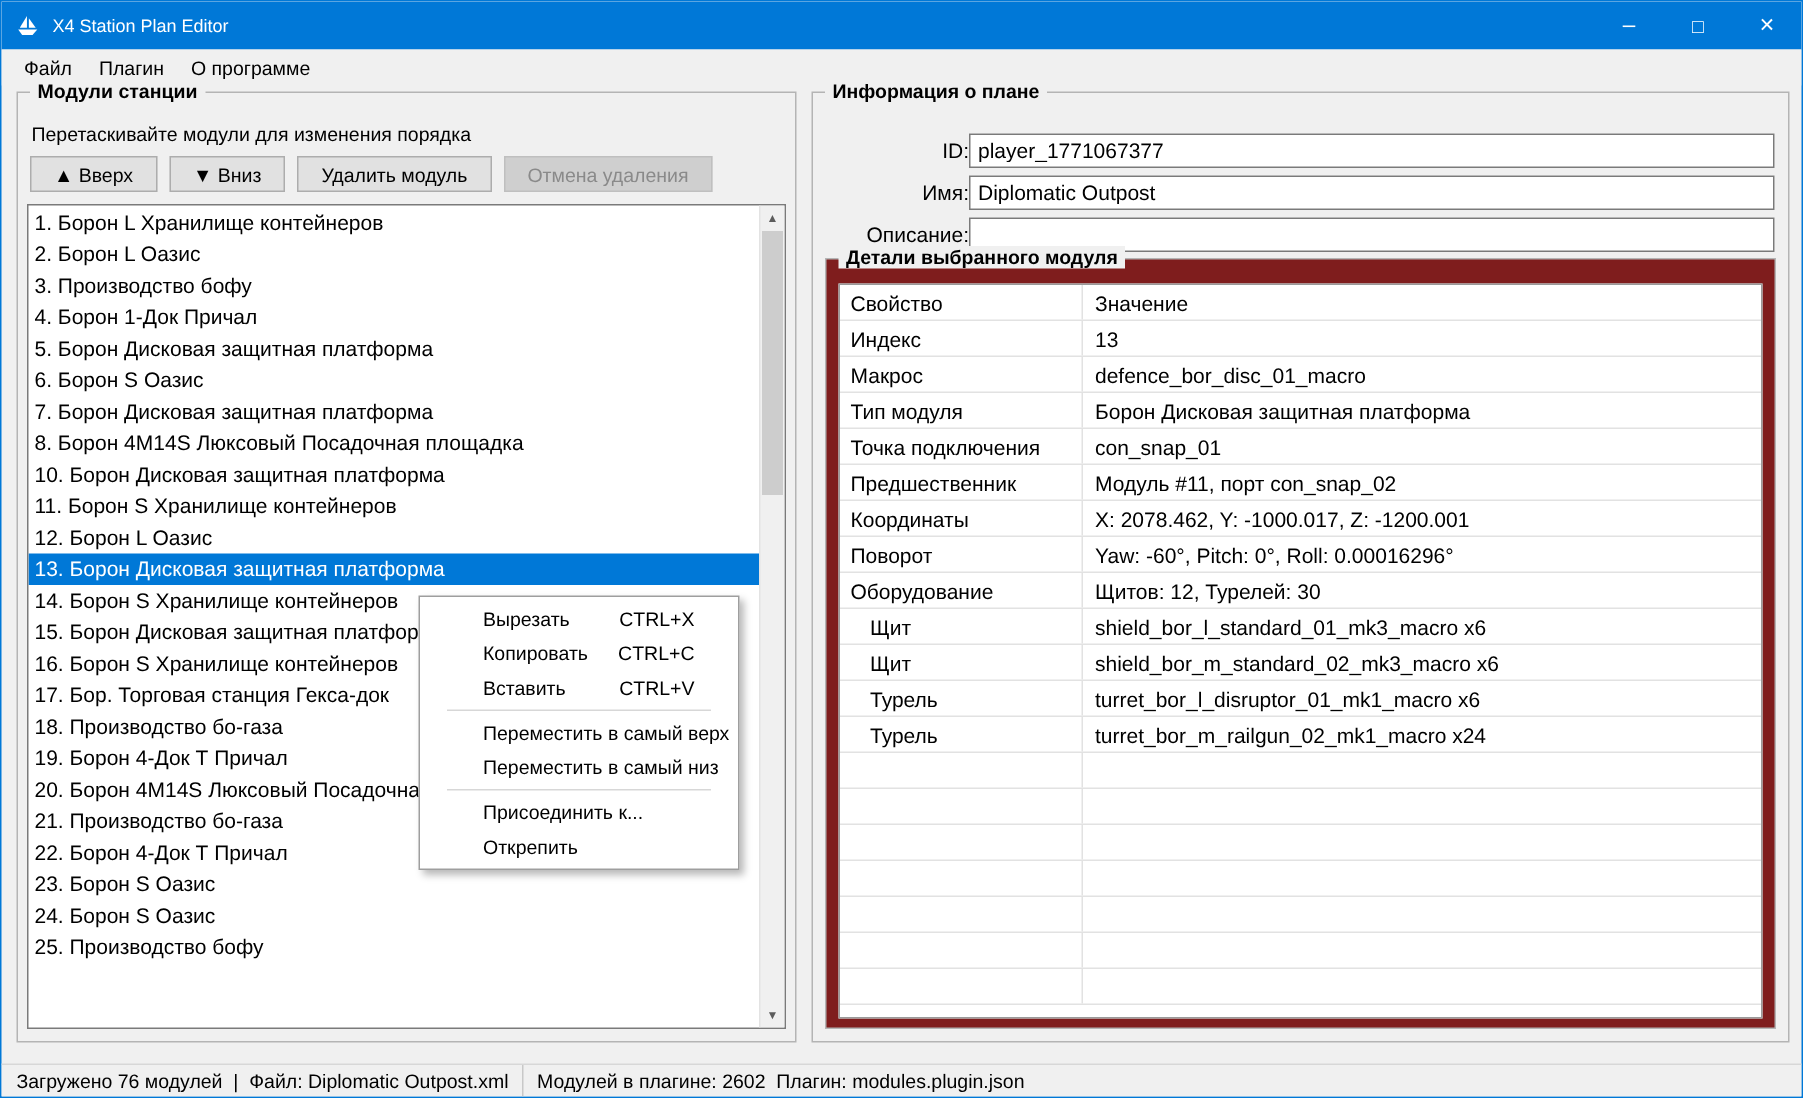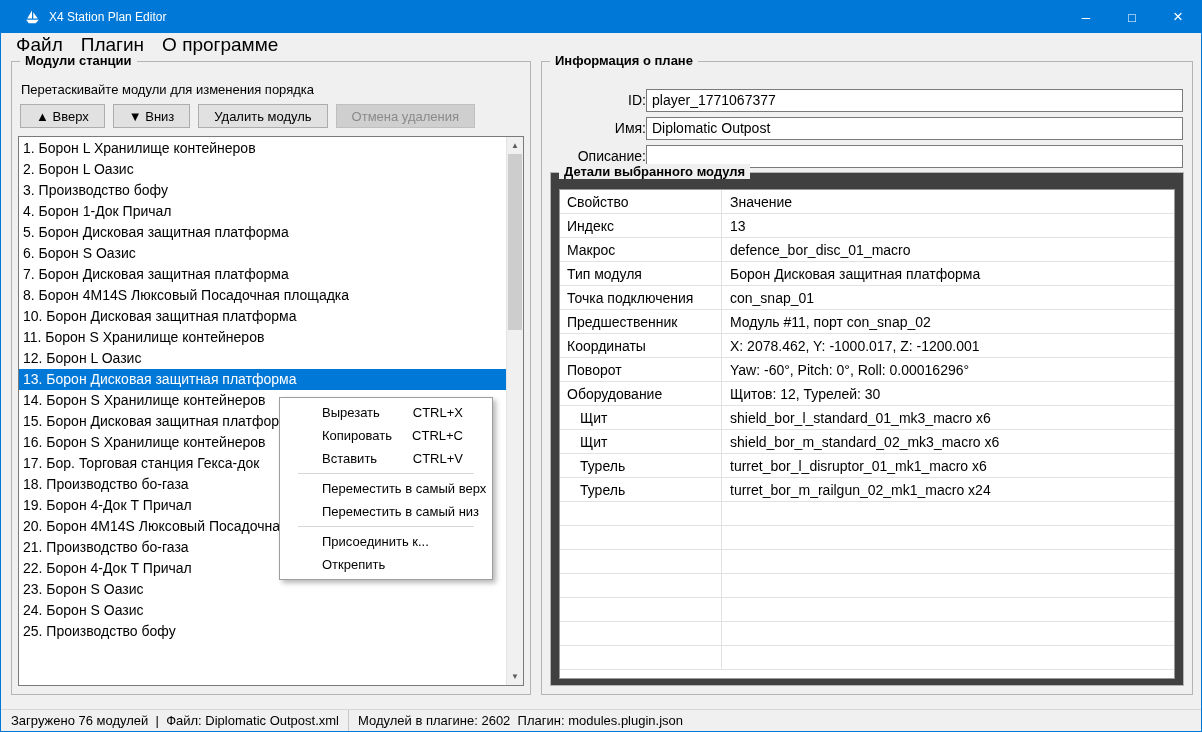--- a/index.html
+++ b/index.html
@@ -8,36 +8,36 @@
 
   .window {
     position:relative; width:1202px; height:732px; background:#f0f0f0;
     border:1px solid #0078d7; overflow:hidden;
   }
 
   
   .titlebar {
     position:absolute; left:0; top:0; right:0; height:32px;
     background:#0078d7; color:#fff; display:flex; align-items:center;
-    padding-left:23px;
+    padding-left:9px;
   }
   .app-icon { width:17px; height:17px; margin-right:8px; flex:0 0 auto; }
   .win-title { font-size:12px; }
   .win-controls { position:absolute; right:0; top:0; height:32px; display:flex; }
   .win-btn { width:46px; height:32px; display:flex; align-items:center; justify-content:center; color:#fff; }
   .glyph-min { font-size:15px; line-height:10px; }
   .glyph-max { font-size:13px; }
   .glyph-close { font-size:17px; }
 
   
   .menubar {
     position:absolute; left:0; top:32px; right:0; height:24px;
     background:#f0f0f0; display:flex; align-items:center; padding-left:6px;
   }
-  .menu-item { padding:3px 9px; font-size:19px; }
+  .menu-item { padding:3px 9px; font-size:13px; }
 
   
   .groupbox { position:absolute; border:1px solid #b4b4b4; }
   .gb-title {
     position:absolute; top:-9px; left:8px; background:#f0f0f0; padding:0 5px;
     font-weight:bold; font-size:13px; white-space:nowrap;
   }
 
   .modules-panel { left:10px; top:60px; width:520px; height:634px; }
   .hint { position:absolute; left:9px; top:20px; font-size:13px; }
@@ -83,21 +83,21 @@
   
   .plan-panel { left:540px; top:60px; width:652px; height:634px; }
   .fields { position:absolute; left:0; right:0; top:26px; }
   .field-row { display:flex; align-items:center; height:24px; margin-bottom:4px; }
   .field-label { width:104px; text-align:right; padding-right:0; font-size:14px; flex:0 0 auto; }
   .field-input {
     flex:1; height:23px; margin-right:9px; border:1px solid #7a7a7a;
     background:#fff; font-size:14px; font-family:inherit; padding:0 5px;
   }
 
-  .details-panel { left:8px; top:110px; right:8px; bottom:8px; background:#404040; }
+  .details-panel { left:8px; top:110px; right:8px; bottom:8px; background:#7f1d1d; }
   .details-table {
     position:absolute; left:8px; right:8px; top:16px; bottom:6px;
     background:#fff; border:1px solid #9a9a9a; overflow:hidden; font-size:14px;
   }
   .t-row { display:flex; height:24px; border-bottom:1px solid #e2e2e2; align-items:stretch; }
   .t-prop {
     width:162px; flex:0 0 auto; border-right:1px solid #e2e2e2;
     display:flex; align-items:center; padding-left:7px; white-space:nowrap; overflow:hidden;
   }
   .t-prop.indent { padding-left:20px; }

